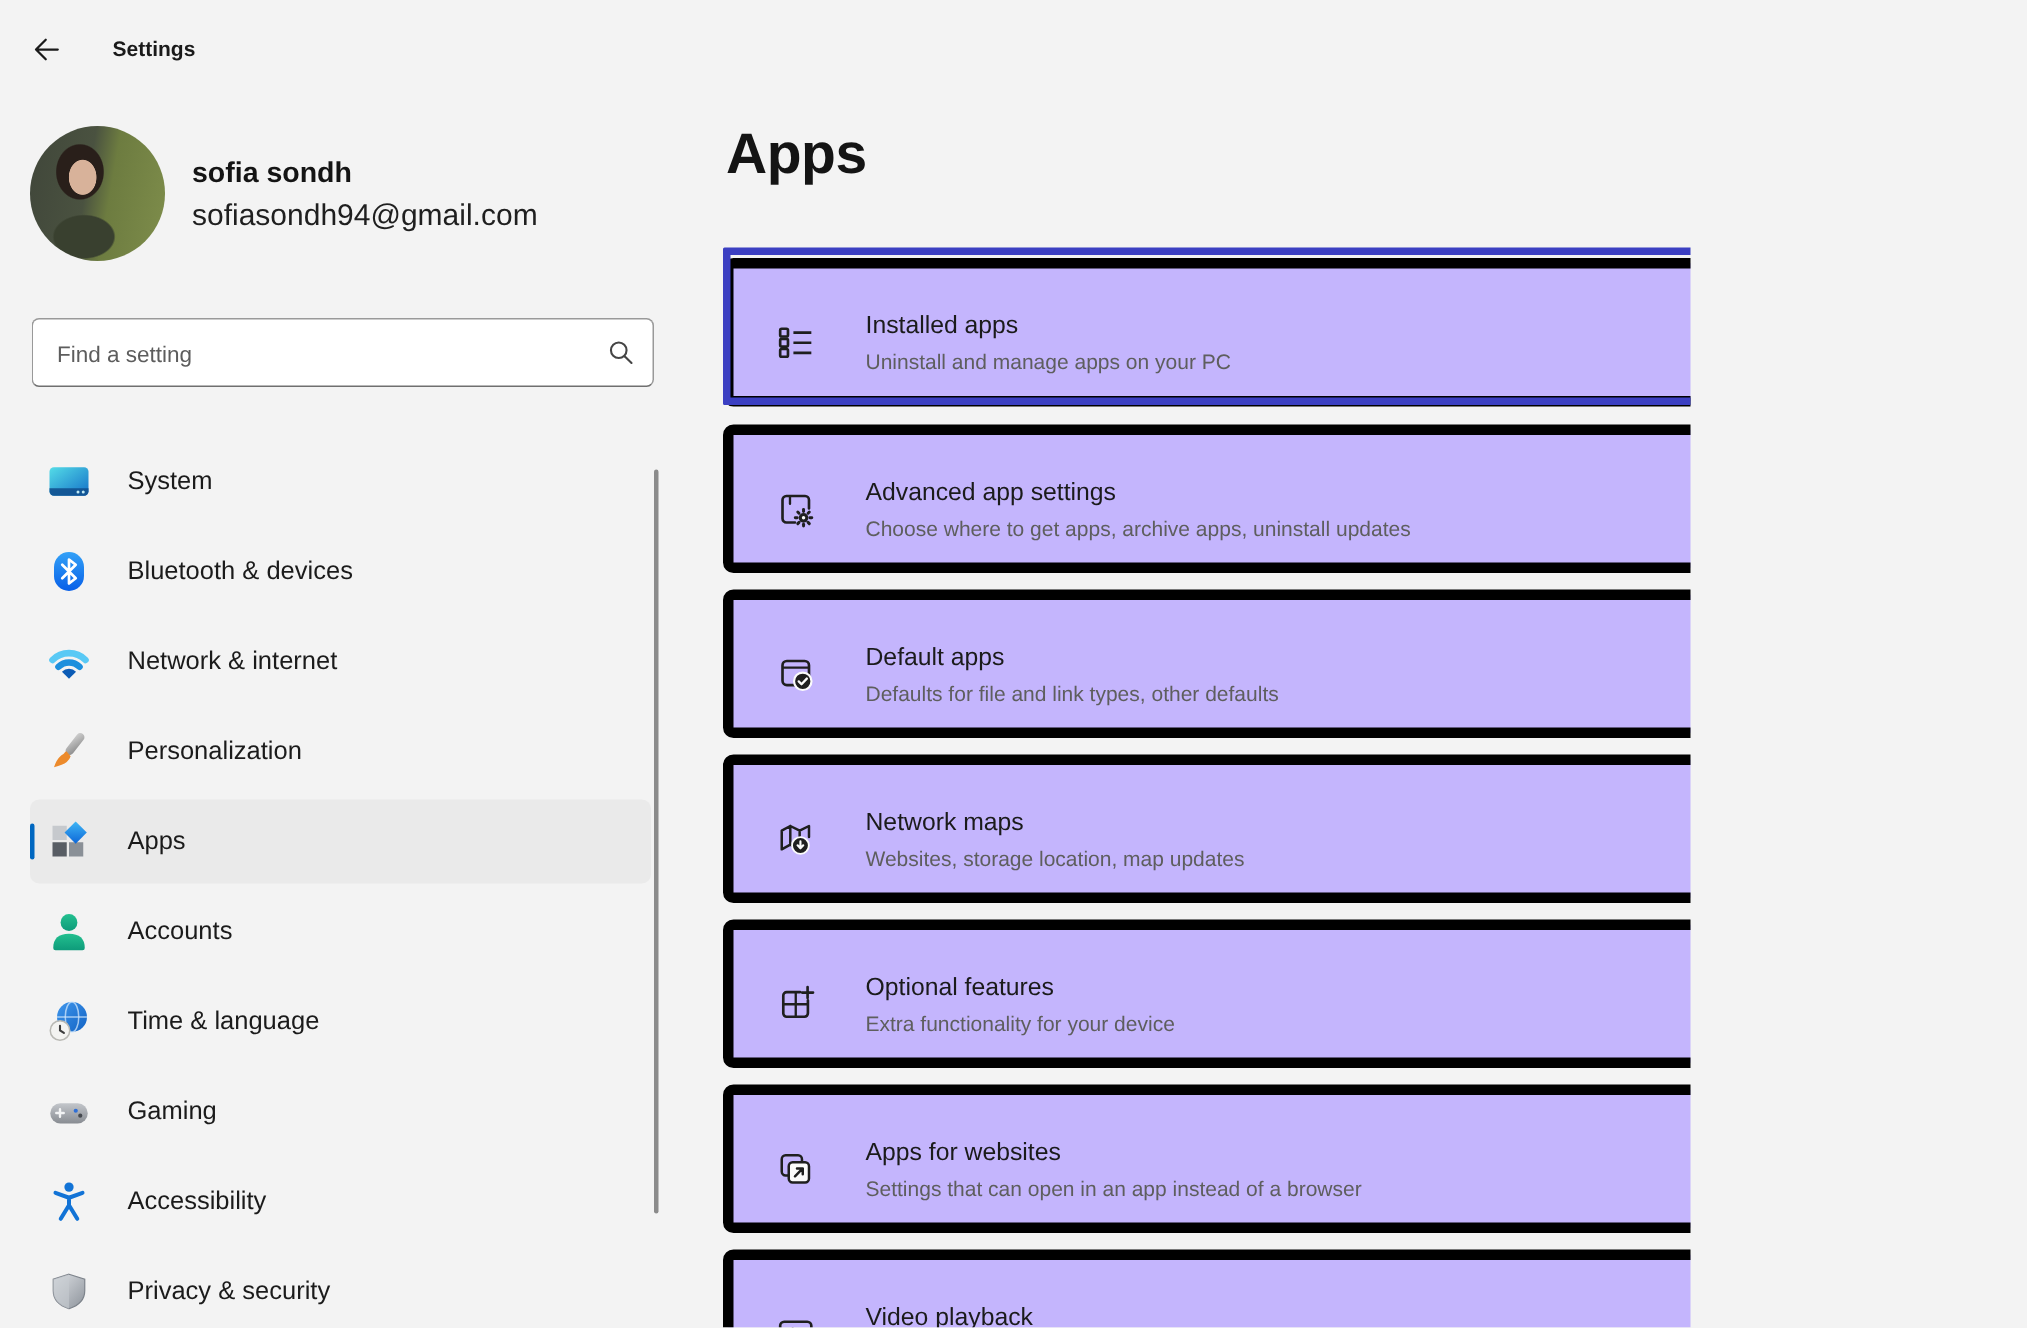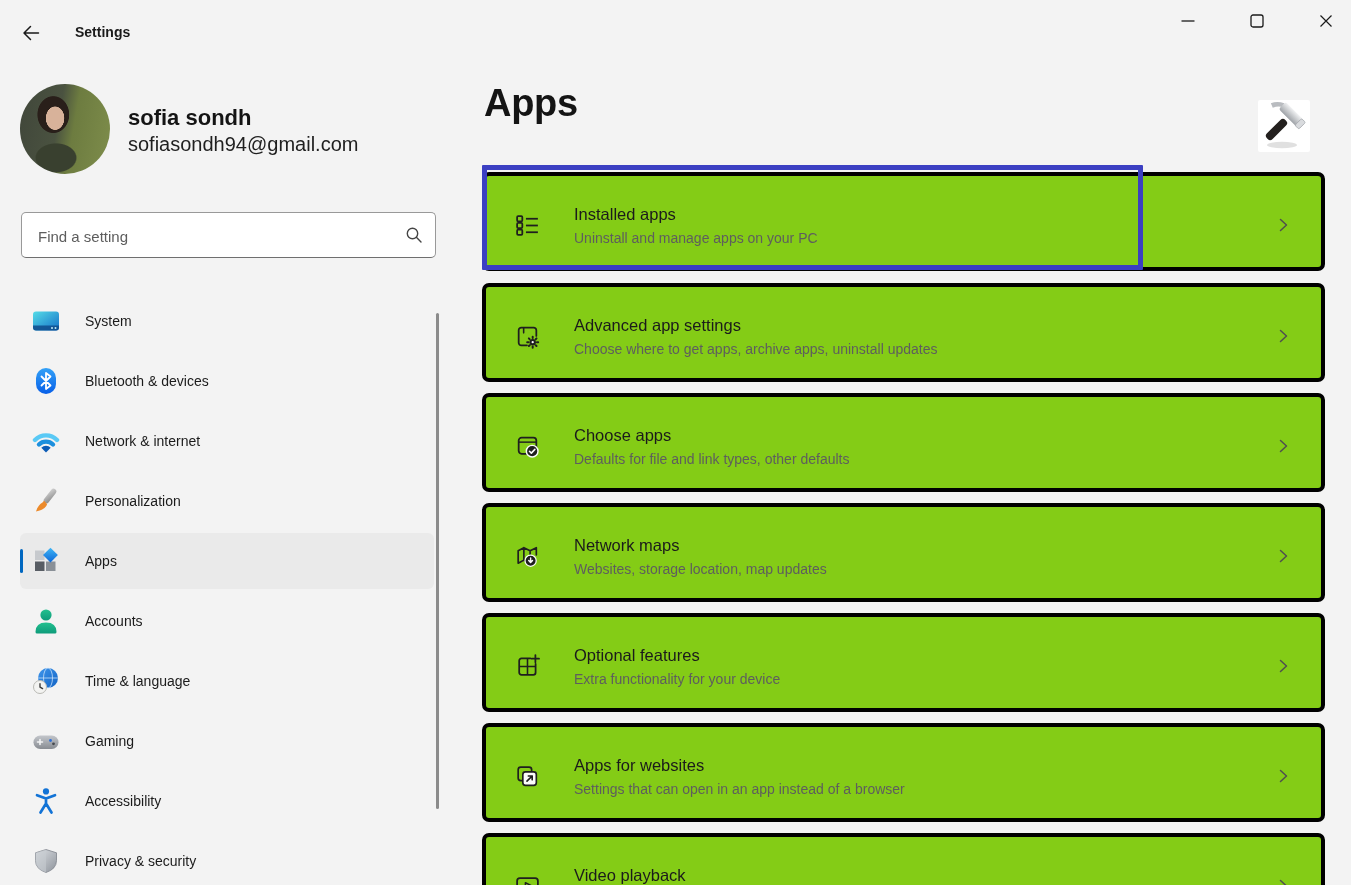--- a/index.html
+++ b/index.html
@@ -3,62 +3,62 @@
 <meta charset="utf-8">
 <style>
   html,body{margin:0;padding:0;}
   body{
     width:1351px;height:885px;overflow:hidden;
     background:#f3f3f3;
     font-family:"Liberation Sans","DejaVu Sans",sans-serif;
     color:#1b1b1b;
     -webkit-font-smoothing:antialiased;
   }
-  #app{position:relative;width:1351px;height:885px;background:#f3f3f3;overflow:hidden;}
+  #app{position:relative;width:1127px;height:885px;background:#f3f3f3;overflow:hidden;}
 
   
   .back-btn{position:absolute;left:16px;top:19px;width:30px;height:28px;display:flex;align-items:center;justify-content:center;border-radius:4px;cursor:pointer;}
   .titlebar-title{position:absolute;left:75px;top:24px;font-size:14px;font-weight:600;color:#1a1a1a;}
   .win-btn{position:absolute;top:4px;width:44px;height:34px;display:flex;align-items:center;justify-content:center;cursor:pointer;}
   .win-btn.min{left:1166px;}
   .win-btn.max{left:1235px;}
   .win-btn.close{left:1304px;}
 
   
   .avatar{position:absolute;left:20px;top:84px;width:90px;height:90px;border-radius:50%;cursor:pointer;
     background:
       radial-gradient(ellipse 15px 19px at 39% 38%, #d8b29a 0 60%, rgba(216,178,154,0) 63%),
       radial-gradient(ellipse 25px 29px at 37% 34%, #291f1a 0 62%, rgba(41,31,26,0) 65%),
       radial-gradient(ellipse 34px 24px at 40% 82%, #39402f 0 58%, rgba(57,64,47,0) 62%),
       linear-gradient(100deg,#40463a 0%,#4a5240 42%,#6d7c40 58%,#7e8d4b 100%);
   }
-  .profile-name{position:absolute;left:128px;top:105px;font-size:22px;font-weight:700;color:#141414;}
+  .profile-name{position:absolute;left:128px;top:105px;font-size:19px;font-weight:700;color:#141414;}
   .profile-email{position:absolute;left:128px;top:133px;font-size:20px;color:#1f1f1f;}
 
   .searchbox{position:absolute;left:21px;top:212px;width:415px;height:46px;box-sizing:border-box;
     background:#ffffff;border:1px solid #999999;border-bottom-color:#6f6f6f;border-radius:5px;}
   .searchbox input{position:absolute;left:14px;top:0;width:360px;height:44px;border:none;outline:none;
     font-family:inherit;font-size:15px;color:#1b1b1b;background:transparent;}
   .searchbox input::placeholder{color:#5d5d5d;opacity:1;}
   .searchbox .mag{position:absolute;right:12px;top:13px;width:18px;height:18px;}
 
   .nav-item{position:absolute;left:20px;width:414px;height:56px;border-radius:6px;cursor:pointer;}
   .nav-item.selected{background:#eaeaea;}
   .nav-item .nicon{position:absolute;left:12px;top:14px;width:28px;height:28px;}
-  .nav-item .nlabel{position:absolute;left:65px;top:0;line-height:56px;font-size:14px;color:#1b1b1b;white-space:nowrap;}
+  .nav-item .nlabel{position:absolute;left:65px;top:0;line-height:56px;font-size:17px;color:#1b1b1b;white-space:nowrap;}
   .nav-item .pill{position:absolute;left:0;top:16px;width:3px;height:24px;border-radius:2px;background:#0067c0;}
 
   .side-scrollbar{position:absolute;left:436px;top:313px;width:3px;height:496px;border-radius:2px;background:#8b8b8b;cursor:pointer;}
 
   
   .page-title{position:absolute;left:484px;top:82px;font-size:38px;font-weight:700;letter-spacing:-0.3px;color:#141414;}
   .hammer-box{position:absolute;left:1258px;top:100px;width:52px;height:52px;background:#ffffff;border-radius:2px;}
 
   .card{position:absolute;left:482px;width:843px;height:99px;box-sizing:border-box;
-    background:#84cc16;border:4px solid #000000;border-radius:7px;cursor:pointer;}
+    background:#c4b5fd;border:7px solid #000000;border-radius:7px;cursor:pointer;}
   .card .cicon{position:absolute;left:28px;top:36px;width:27px;height:27px;}
   .card .ctext{position:absolute;left:88px;top:25px;}
   .card .ctitle{font-size:16.5px;line-height:26px;color:#1b1b1b;}
   .card .csub{font-size:14px;line-height:22px;color:#5e5e5e;}
   .card .chev{position:absolute;right:30px;top:41px;width:16px;height:16px;}
 
   .highlight-box{position:absolute;left:482px;top:165px;width:661px;height:105px;box-sizing:border-box;
     border:5px solid #3b3fc2;border-radius:1px;z-index:9;pointer-events:none;}
 
   svg{display:block;}
@@ -353,21 +353,21 @@
   <div class="card" style="top:393px">
     <span class="cicon">
       <svg width="27" height="27" viewBox="0 0 26 26">
           <rect x="4.5" y="4.5" width="17" height="15.5" rx="2.8" stroke="#1f1f1f" stroke-width="1.7" fill="none"></rect>
           <line x1="4.5" y1="8.8" x2="21.5" y2="8.8" stroke="#1f1f1f" stroke-width="1.4"></line>
           <circle cx="17.5" cy="17.5" r="5.6" fill="#1f1f1f" stroke="#fbfbfb" stroke-width="1.4"></circle>
           <path d="M14.9 17.6 l1.8 1.8 3.4 -3.6" stroke="#fbfbfb" stroke-width="1.5" fill="none" stroke-linecap="round" stroke-linejoin="round"></path>
         </svg>
     </span>
     <div class="ctext">
-      <div class="ctitle">Choose apps</div>
+      <div class="ctitle">Default apps</div>
       <div class="csub">Defaults for file and link types, other defaults</div>
     </div>
     <span class="chev">
       <svg width="16" height="16" viewBox="0 0 16 16">
           <path d="M5.5 2.5 L11.5 8 L5.5 13.5" stroke="#4f4f4f" stroke-width="1.5" fill="none" stroke-linecap="round" stroke-linejoin="round"></path>
         </svg>
     </span>
   </div>
 
   <div class="card" style="top:503px">

